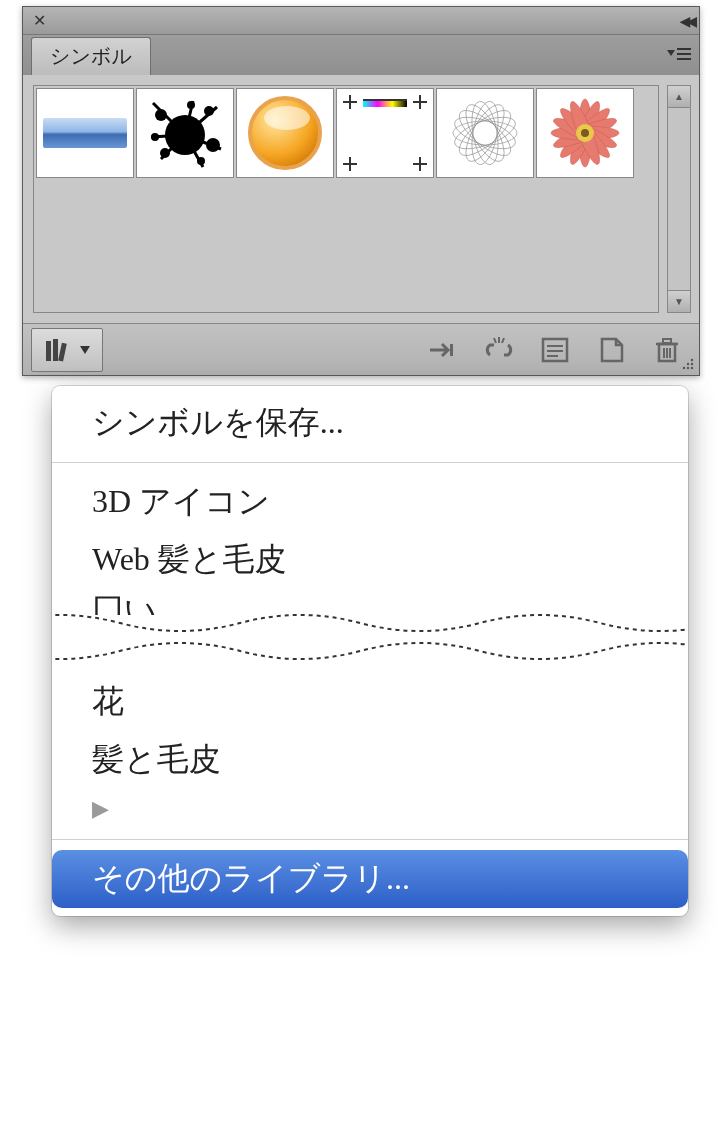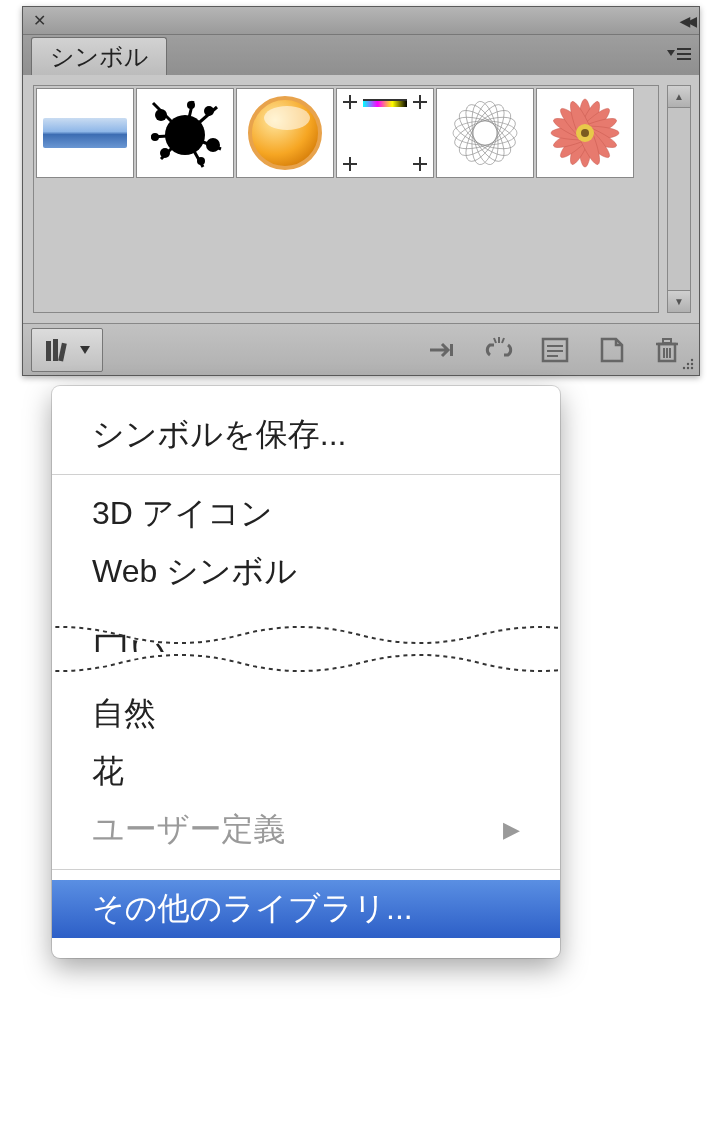--- a/index.html
+++ b/index.html
@@ -48,21 +48,21 @@
       display: flex;
       align-items: flex-end;
       padding-left: 8px;
       position: relative;
     }
     .tab {
       background: linear-gradient(#d2d2d2, #bcbcbc);
       border: 1px solid #6f6f6f;
       border-bottom: none;
       padding: 6px 18px;
-      font-size: 24px;
+      font-size: 20px;
       color: #222;
       border-radius: 3px 3px 0 0;
       height: 38px;
       display: flex;
       align-items: center;
     }
     .panel-menu-btn {
       position: absolute;
       right: 6px;
       top: 8px;
@@ -160,40 +160,42 @@
       right: 4px;
       bottom: 4px;
       width: 16px;
       height: 16px;
     }
 
     .popup-menu {
       position: absolute;
       top: 386px;
       left: 52px;
-      width: 508px;
+      width: 636px;
       background: #ffffff;
       border-radius: 8px;
       box-shadow: 0 10px 28px rgba(0,0,0,0.35), 0 0 0 1px rgba(0,0,0,0.15);
-      padding: 20px 0;
+      padding: 8px 0;
       overflow: hidden;
+      font-family: Liberation Serif, serif;
     }
     .menu-item {
       padding: 7px 40px;
       font-size: 32px;
       color: #222;
       cursor: pointer;
       display: flex;
       align-items: center;
       justify-content: space-between;
     }
     .menu-item.disabled { color: #9a9a9a; cursor: default; }
     .menu-item.selected {
       background: linear-gradient(#5a8fe3, #2d5fc7);
       color: #ffffff;
+      border-radius: 10px;
     }
     .menu-sep {
       height: 1px;
       background: #d0d0d0;
       margin: 10px 0;
     }
     .submenu-arrow {
       font-size: 22px;
       color: #9a9a9a;
     }
@@ -204,25 +206,24 @@
     }
     .wavy {
       position: absolute;
       left: -52px;
       width: 720px;
       height: 36px;
     }
     .partial-text {
       position: absolute;
       left: 40px;
-      font-size: 38px;
+      font-size: 32px;
       color: #222;
       overflow: hidden;
       white-space: nowrap;
-      margin-top: 25px;
     }
 
     
     .thumb-gradient {
       width: 84px; height: 30px;
       background: linear-gradient(#c9dcf2,#8fb7e8 45%,#3d6db3 55%,#6a97d3);
       border-radius: 2px;
     }
     .thumb-orb {
       width: 74px; height: 74px; border-radius: 50%;
@@ -399,40 +400,39 @@
 
 <div class="popup-menu">
   <div class="menu-item">
     <span>シンボルを保存...</span>
   </div>
   <div class="menu-sep"></div>
   <div class="menu-item">
     <span>3D アイコン</span>
   </div>
   <div class="menu-item">
-    <span>Web シンボル</span>
+    <span>Web 髪と毛皮</span>
   </div>
 
   <div class="tear-section">
     <span class="partial-text" style="top:-6px;height:26px;">囗い</span>
     <svg class="wavy" style="top:10px;" viewBox="0 0 720 36" preserveAspectRatio="none">
       <path d="M0 18 Q60 2 120 18 T240 18 T360 18 T480 18 T600 18 T720 18" fill="none" stroke="#333" stroke-width="2" stroke-dasharray="4 4"></path>
     </svg>
     <svg class="wavy" style="top:38px;" viewBox="0 0 720 36" preserveAspectRatio="none">
       <path d="M0 18 Q60 34 120 18 T240 18 T360 18 T480 18 T600 18 T720 18" fill="none" stroke="#333" stroke-width="2" stroke-dasharray="4 4"></path>
     </svg>
   </div>
 
   <div class="menu-item">
-    <span>自然</span>
+    <span>花</span>
   </div>
   <div class="menu-item">
-    <span>花</span>
+    <span>髪と毛皮</span>
   </div>
   <div class="menu-item disabled">
-    <span>ユーザー定義</span>
     <span class="submenu-arrow">▶</span>
   </div>
   <div class="menu-sep"></div>
   <div class="menu-item selected">
     <span>その他のライブラリ...</span>
   </div>
 </div>
 
 </body></html>

